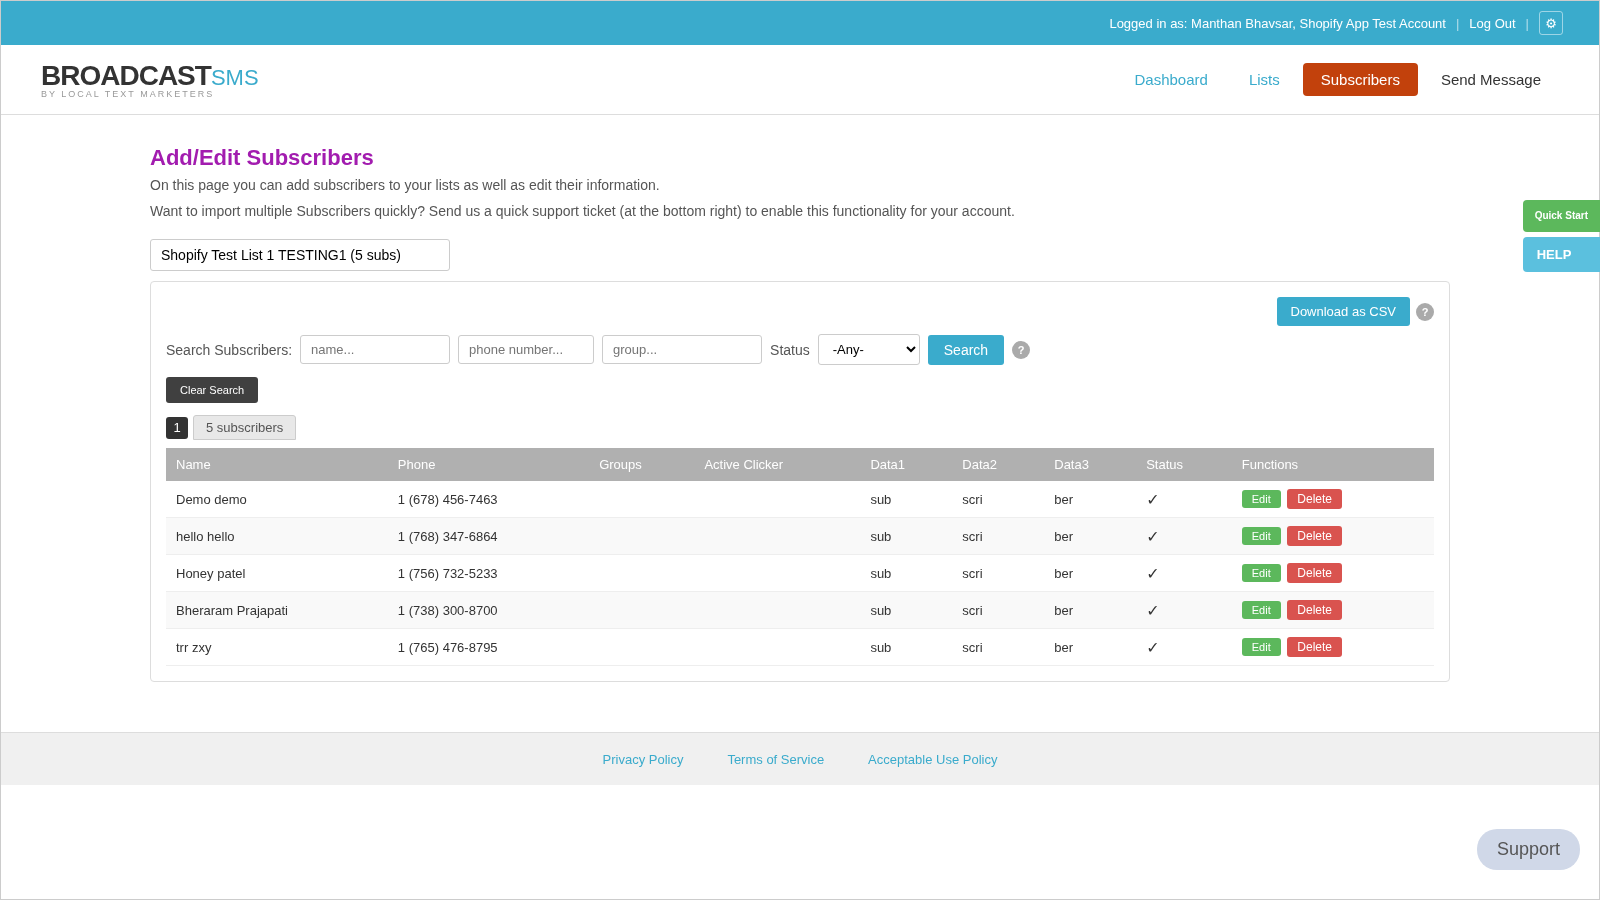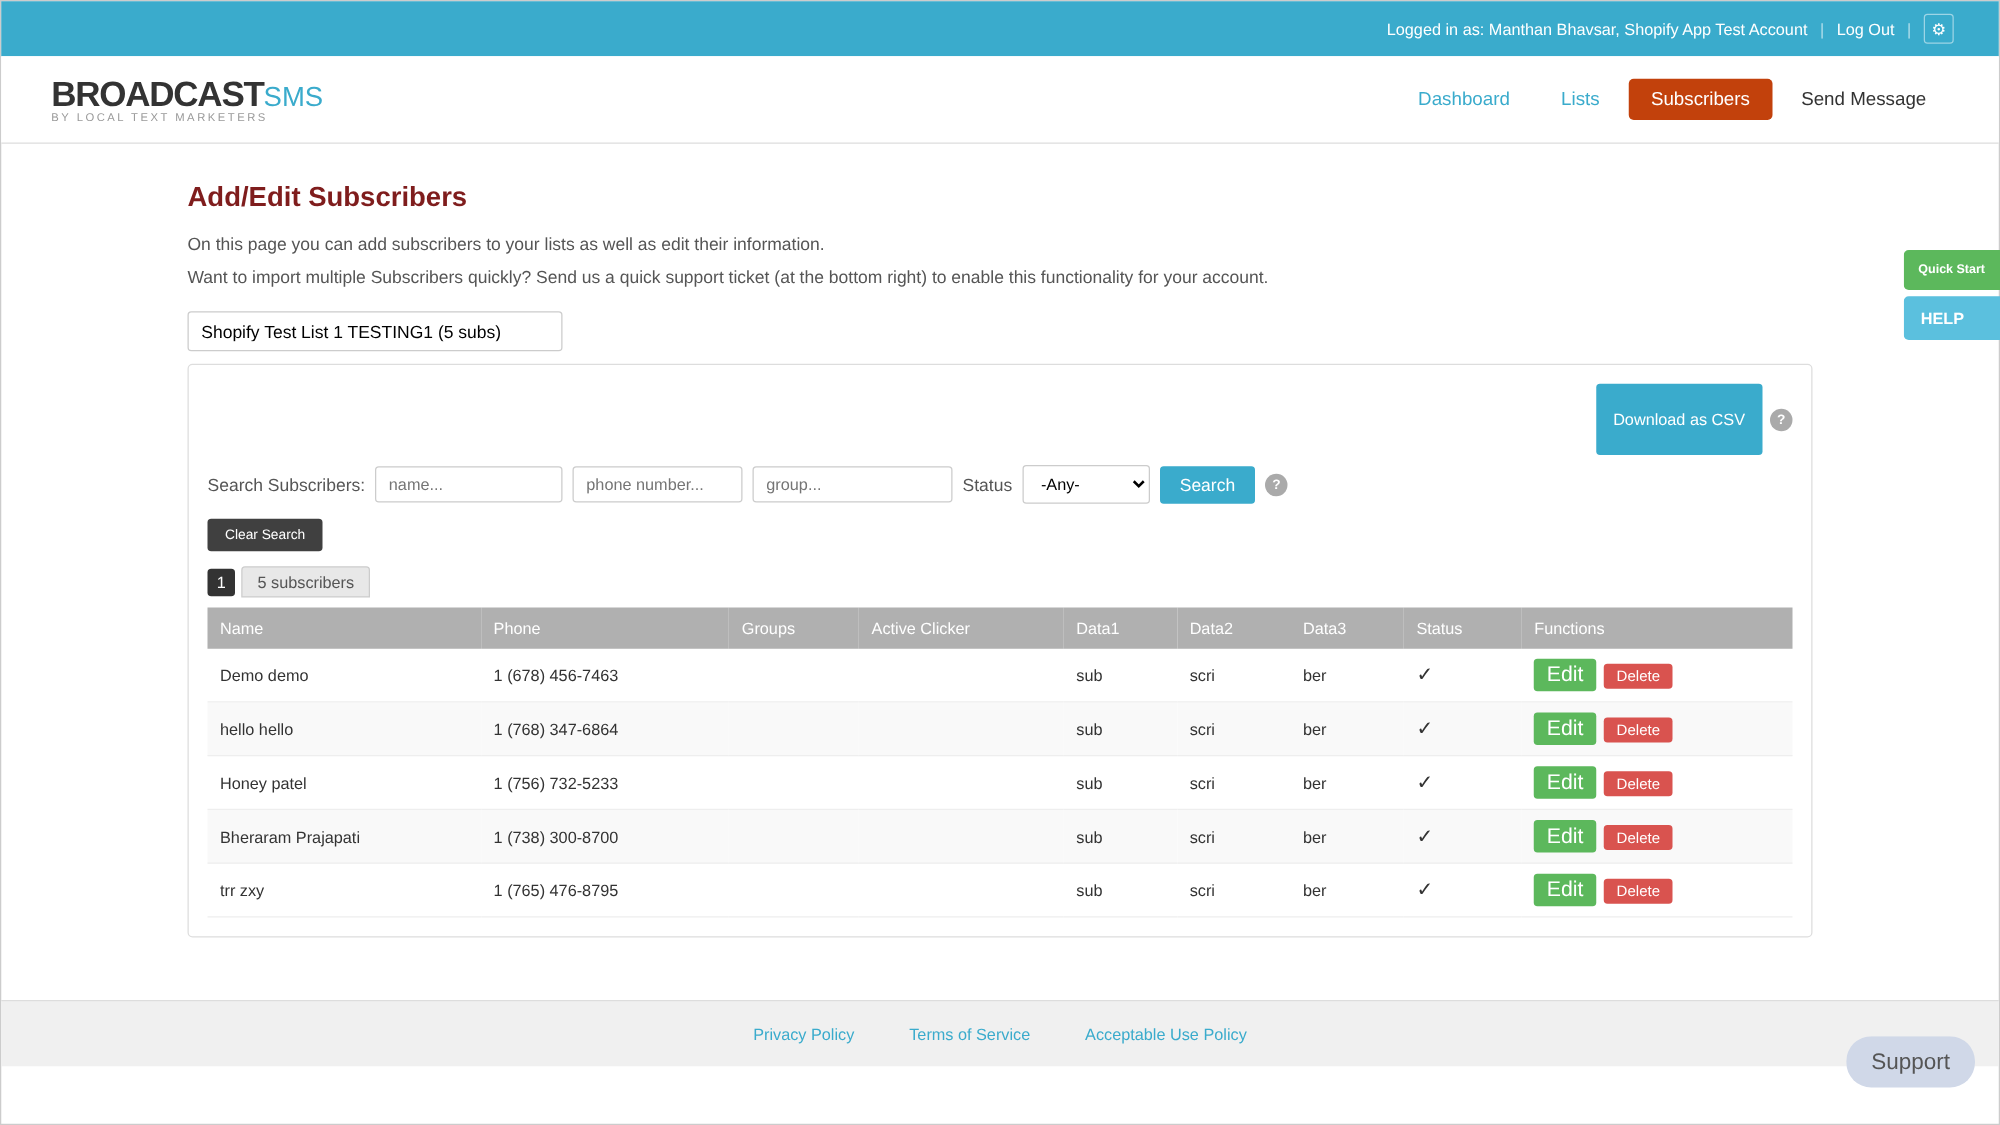--- a/index.html
+++ b/index.html
@@ -60,23 +60,23 @@
       cursor: pointer;
     }
 
     
     .main-content {
       max-width: 1380px;
       margin: 0 auto;
       padding: 30px 40px;
     }
     .page-title {
-      color: #7f1d1d;
+      color: #a21caf;
       font-size: 22px;
-      margin-bottom: 16px;
+      margin-bottom: 6px;
     }
     .page-desc {
       color: #555;
       margin-bottom: 10px;
       font-size: 14px;
     }
 
     
     .side-buttons {
       position: fixed;
@@ -178,21 +178,21 @@
       align-items: center;
       justify-content: center;
       font-size: 11px;
       font-weight: bold;
       cursor: pointer;
     }
     .download-csv-btn {
       background: #3aabcc;
       color: white;
       border: none;
-      padding: 21px 14px;
+      padding: 7px 14px;
       border-radius: 3px;
       cursor: pointer;
       font-size: 13px;
     }
     .download-help-icon {
       width: 18px; height: 18px;
       background: #aaa;
       color: white;
       border-radius: 50%;
       display: inline-flex;
@@ -257,21 +257,21 @@
     }
     .subscribers-table tr:nth-child(even) td { background: #f9f9f9; }
 
     .edit-btn {
       background: #5cb85c;
       color: white;
       border: none;
       padding: 3px 10px;
       border-radius: 3px;
       cursor: pointer;
-      font-size: 17px;
+      font-size: 11px;
       margin-right: 3px;
     }
     .delete-btn {
       background: #d9534f;
       color: white;
       border: none;
       padding: 3px 10px;
       border-radius: 3px;
       cursor: pointer;
       font-size: 12px;

